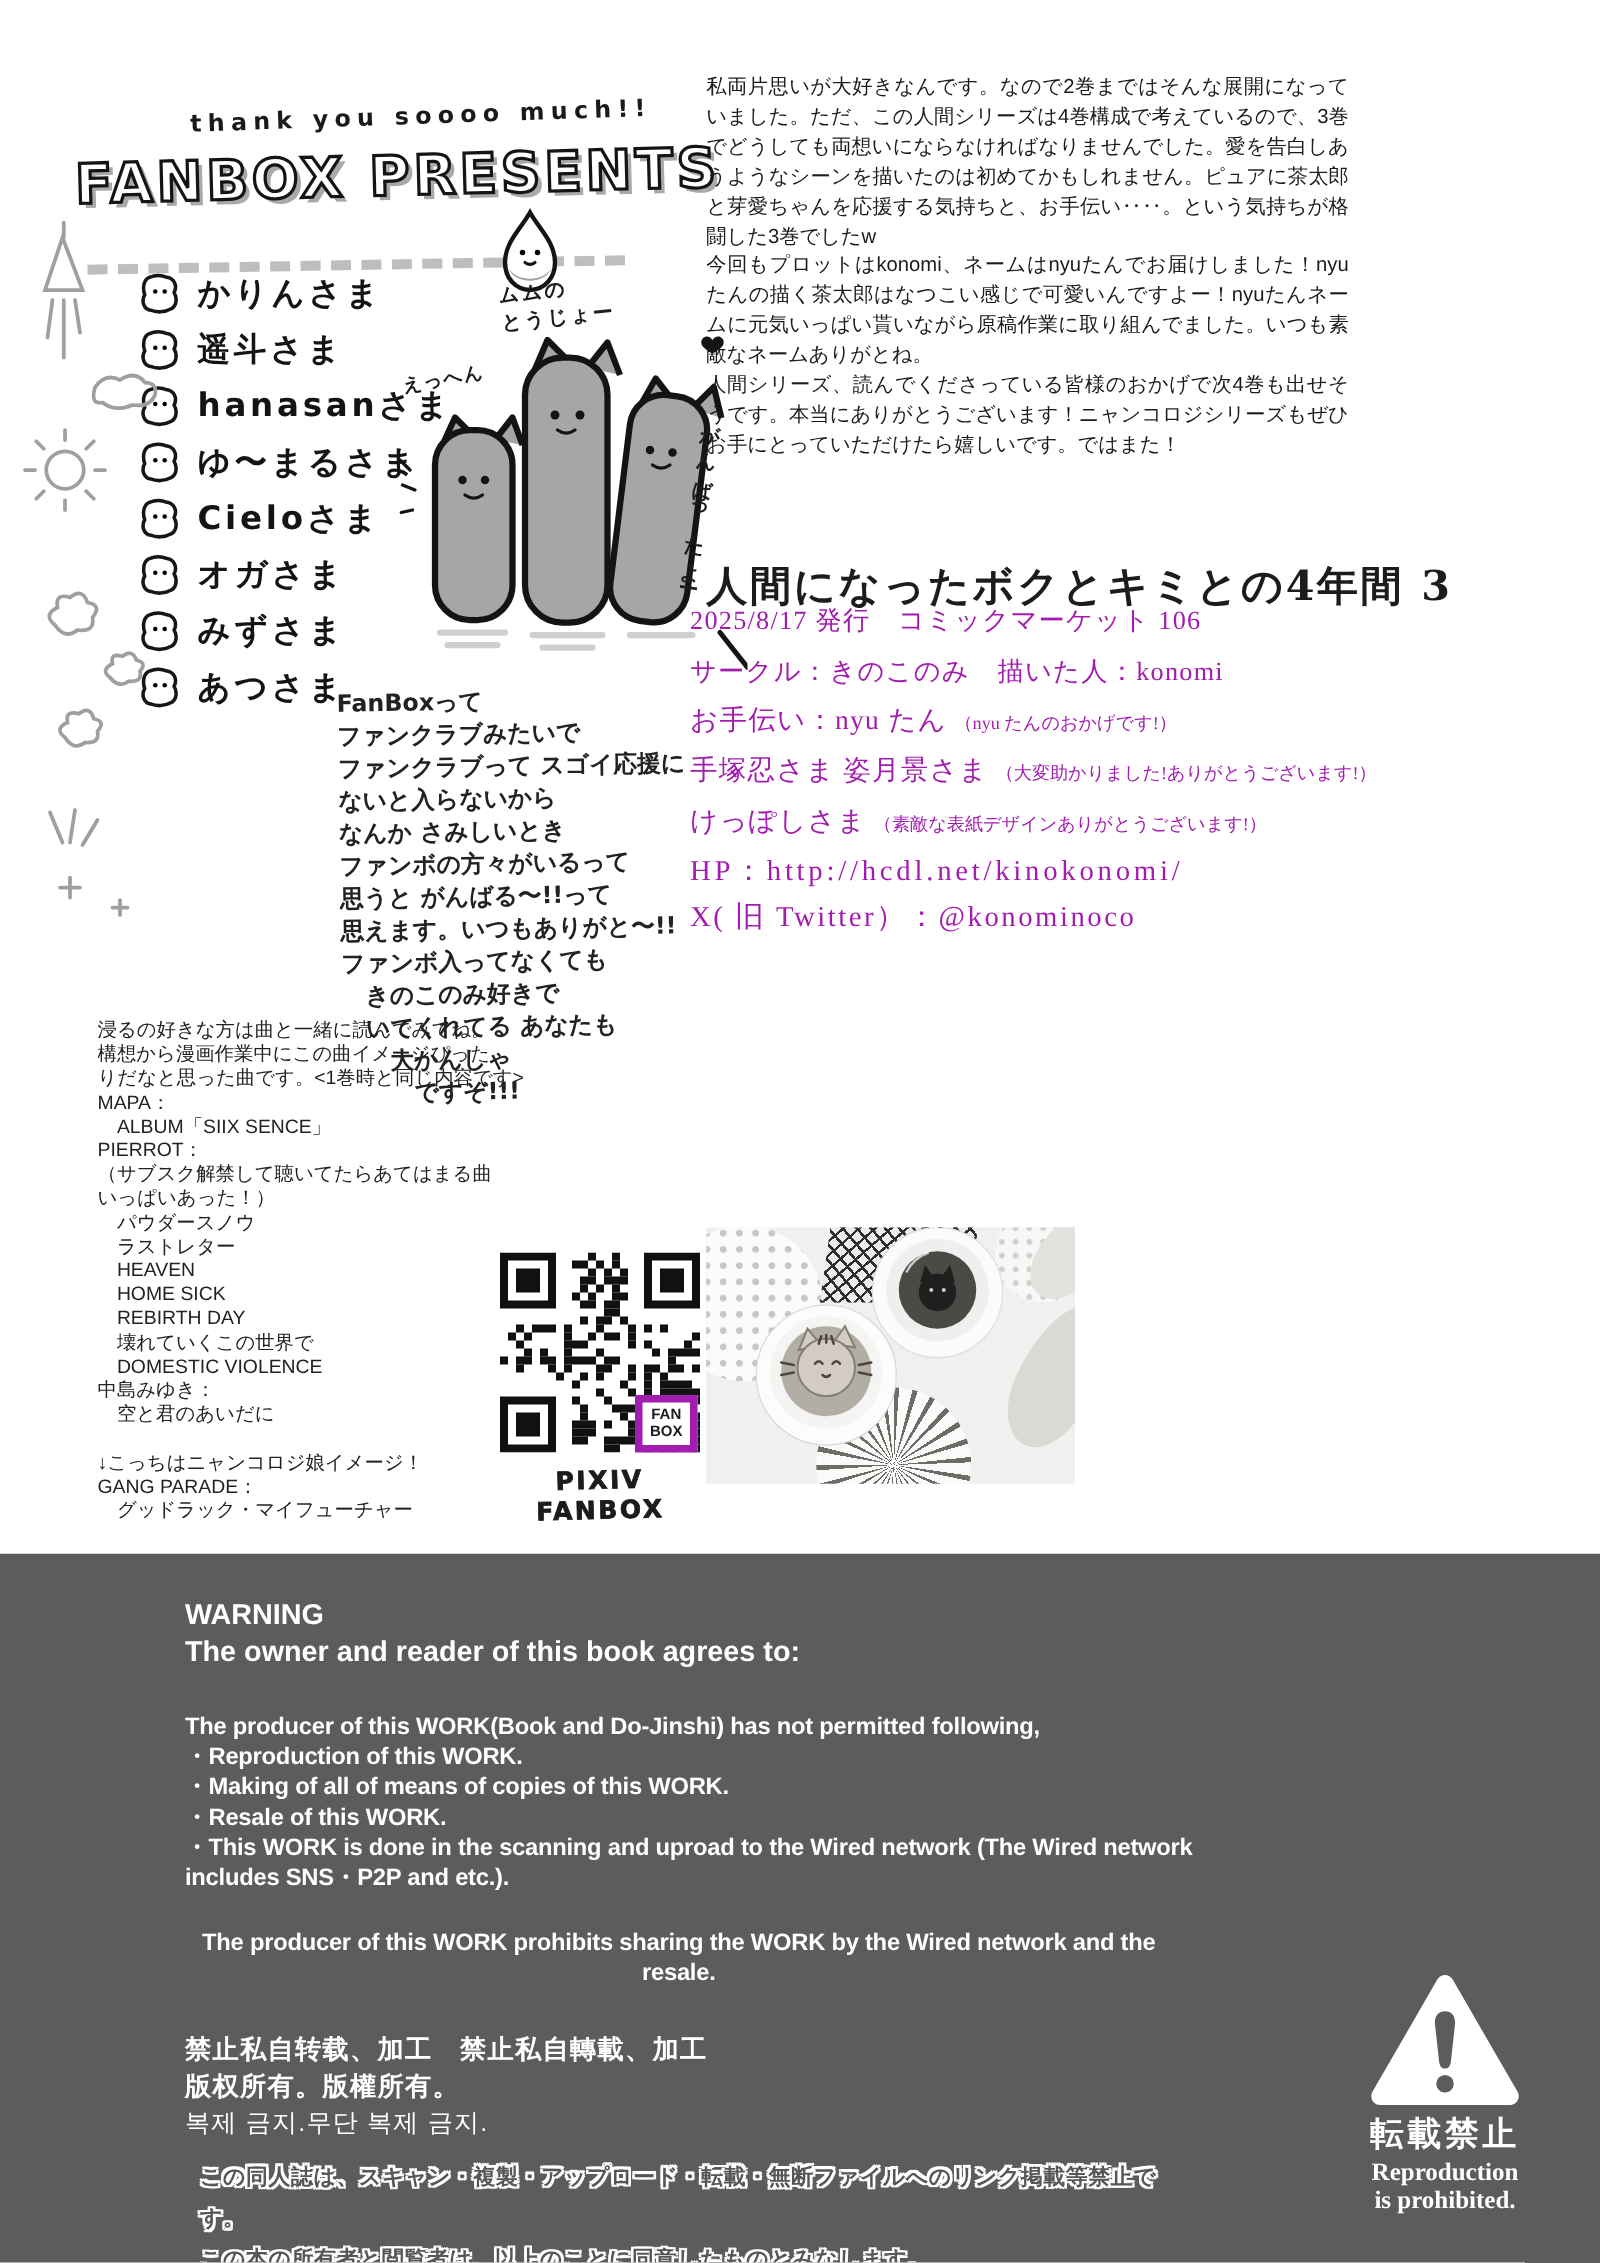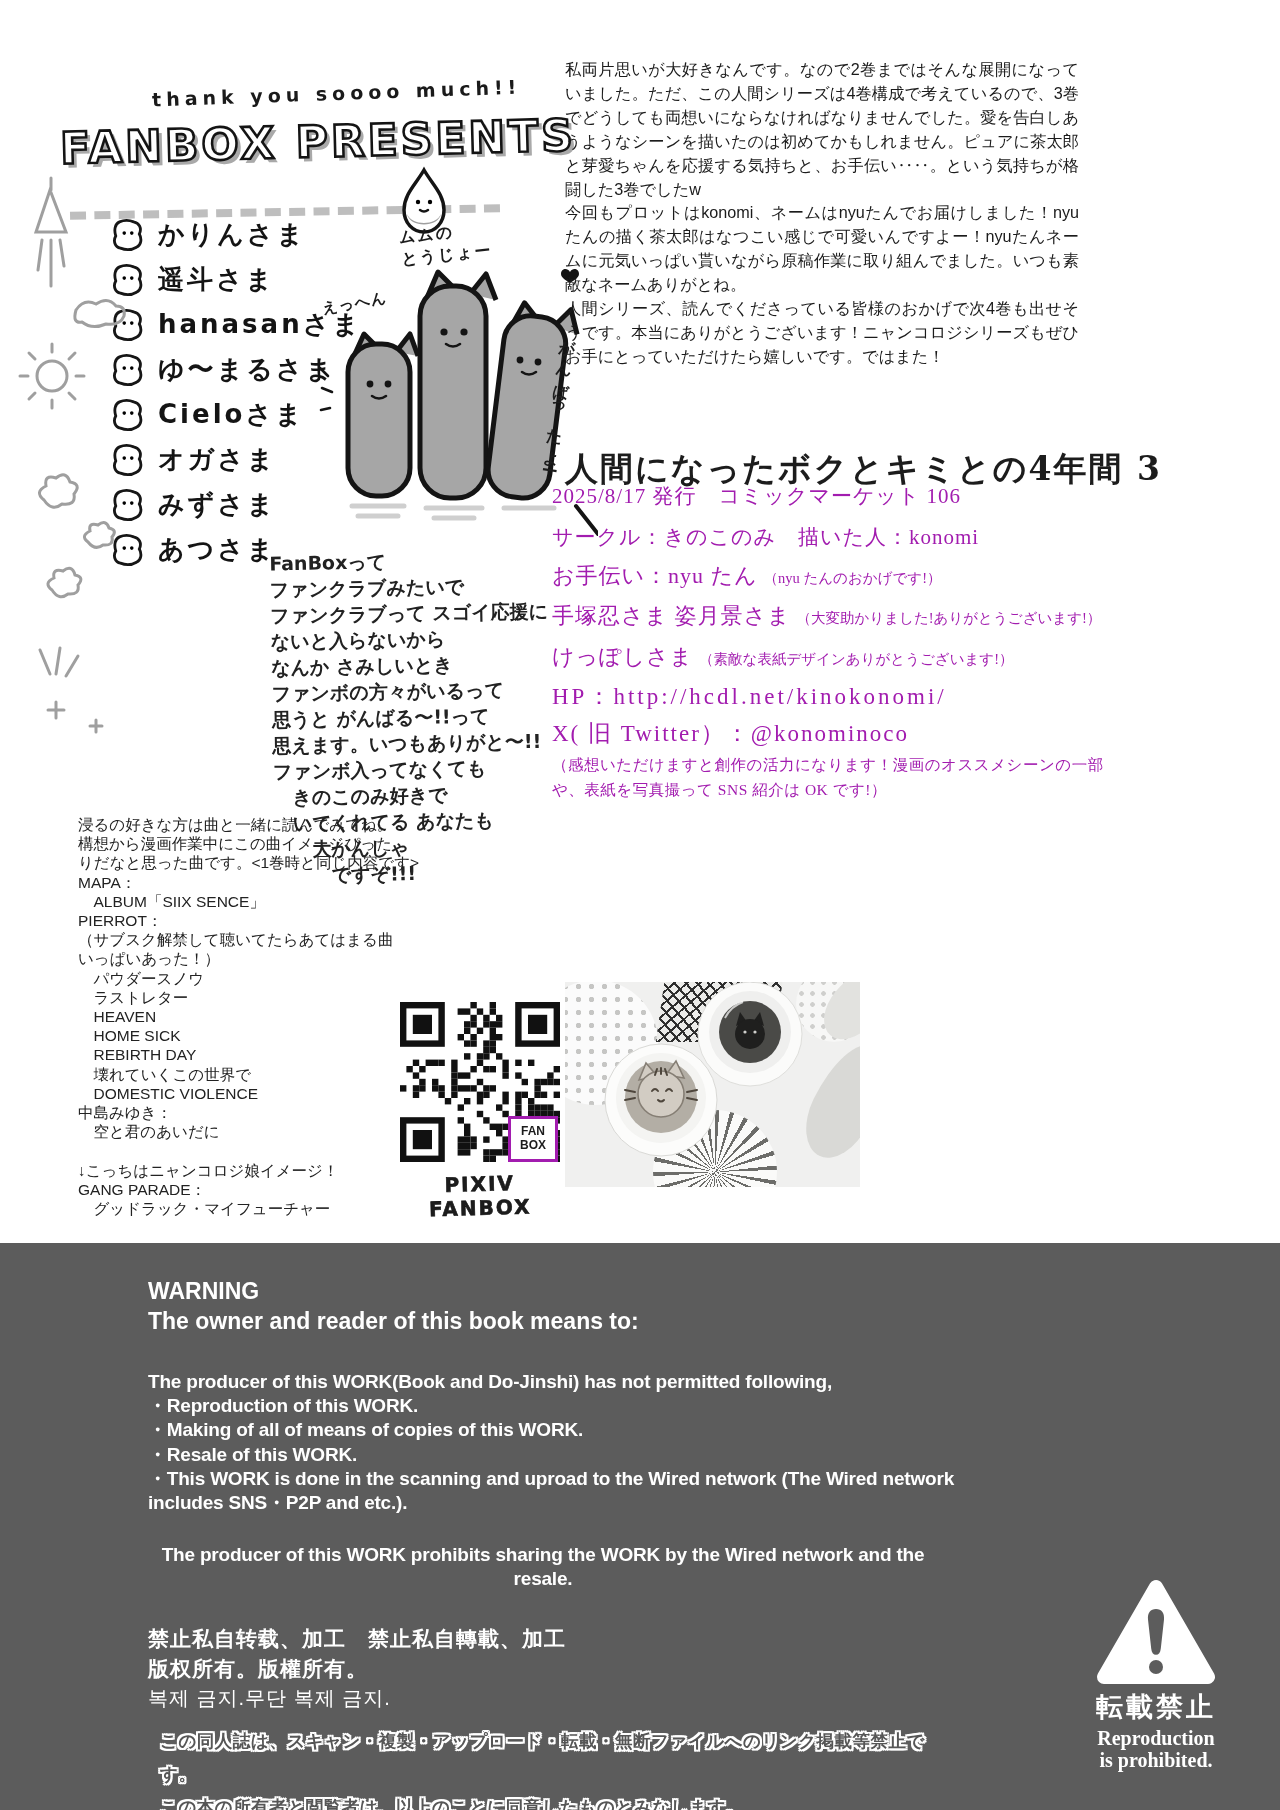--- a/index.html
+++ b/index.html
@@ -75,21 +75,21 @@
   .credit-t1     { top:601px; }
   .credit-t2     { top:642px; }
   .credit-hp     { top:681px; font-size:23px; letter-spacing:3px; }
   .credit-x      { top:718px; font-size:23px; letter-spacing:2px; }
   .credit-sns    { top:752px; font-size:15.5px; line-height:1.62; white-space:pre-line; letter-spacing:0.5px; }
   
   .qr-block { position:absolute; left:392px; top:1002px; width:176px; }
   .qr-frame { position:relative; width:160px; height:160px; margin:0 auto; background:#fff; }
   .qr-label {
     position:absolute; left:108px; top:114px; width:50px; height:46px; background:#fff;
-    border:3px solid #a21caf; box-sizing:border-box; display:flex; flex-direction:column;
+    border:6px solid #a21caf; box-sizing:border-box; display:flex; flex-direction:column;
     align-items:center; justify-content:center; font-size:12px; font-weight:900; line-height:1.15;
   }
   .qr-caption {
     margin-top:10px; text-align:center; font-size:20px; font-weight:900;
     letter-spacing:2px; transform:rotate(-1.5deg); -webkit-text-stroke:0.6px #111;
     font-family:"DejaVu Sans", sans-serif;
   }
   
   .photo { position:absolute; left:565px; top:982px; width:295px; height:205px; background:#f0f0ef; overflow:hidden; }
   .photo > div { position:absolute; }
@@ -317,22 +317,20 @@
     <span class="main">お手伝い：nyu たん</span><span class="note">（nyu たんのおかげです!）</span>
   </div>
   <div class="credit credit-t1">
     <span class="main">手塚忍さま 姿月景さま</span><span class="note">（大変助かりました!ありがとうございます!）</span>
   </div>
   <div class="credit credit-t2">
     <span class="main">けっぽしさま</span><span class="note">（素敵な表紙デザインありがとうございます!）</span>
   </div>
   <div class="credit credit-hp">HP：http://hcdl.net/kinokonomi/</div>
   <div class="credit credit-x">X( 旧 Twitter）：@konominoco</div>
-  <div class="credit credit-sns">（感想いただけますと創作の活力になります！漫画のオススメシーンの一部
-や、表紙を写真撮って SNS 紹介は OK です!）</div>
 
   <div class="qr-block">
     <div class="qr-frame">
       <svg id="qr-modules" width="160" height="160" viewBox="0 0 160 160" fill="#111">
           <rect x="70.4" y="0" width="6.4" height="6.4"></rect>
           <rect x="89.60000000000001" y="0" width="6.4" height="6.4"></rect>
           <rect x="57.6" y="6.4" width="6.4" height="6.4"></rect>
           <rect x="64" y="6.4" width="6.4" height="6.4"></rect>
           <rect x="76.80000000000001" y="6.4" width="6.4" height="6.4"></rect>
           <rect x="89.60000000000001" y="6.4" width="6.4" height="6.4"></rect>
@@ -540,21 +538,21 @@
         <path d="M101 109 q3 -4 6 0"></path>
         <path d="M93 118 q3 3 6 0"></path>
         <path d="M70 110 l-10 -2 M70 116 l-10 2 M122 110 l10 -2 M122 116 l10 2"></path>
         <path d="M90 93 l2 -6 M96 92 l0 -6 M102 93 l-2 -6"></path>
       </g>
     </svg>
   </div>
 
   <div class="warning-section">
     <div class="w-head">WARNING
-The  owner and reader of this book means to:</div>
+The  owner and reader of this book agrees to:</div>
     <div class="w-body1">The producer of this WORK(Book and Do-Jinshi) has not permitted following,
 ・Reproduction of this WORK.
 ・Making of all of means of copies of this WORK.
 ・Resale of this WORK.
 ・This WORK is done in the scanning and uproad to the Wired network (The Wired network includes SNS・P2P and etc.).</div>
     <div class="w-body2">The producer of this WORK prohibits sharing the WORK by the Wired network and the resale.</div>
     <div class="w-cn">禁止私自转载、加工　禁止私自轉載、加工</div>
     <div class="w-rights">版权所有。版權所有。</div>
     <div class="w-kr">복제 금지.무단 복제 금지.</div>
     <div class="w-outline">この同人誌は、スキャン・複製・アップロード・転載・無断ファイルへのリンク掲載等禁止です。

